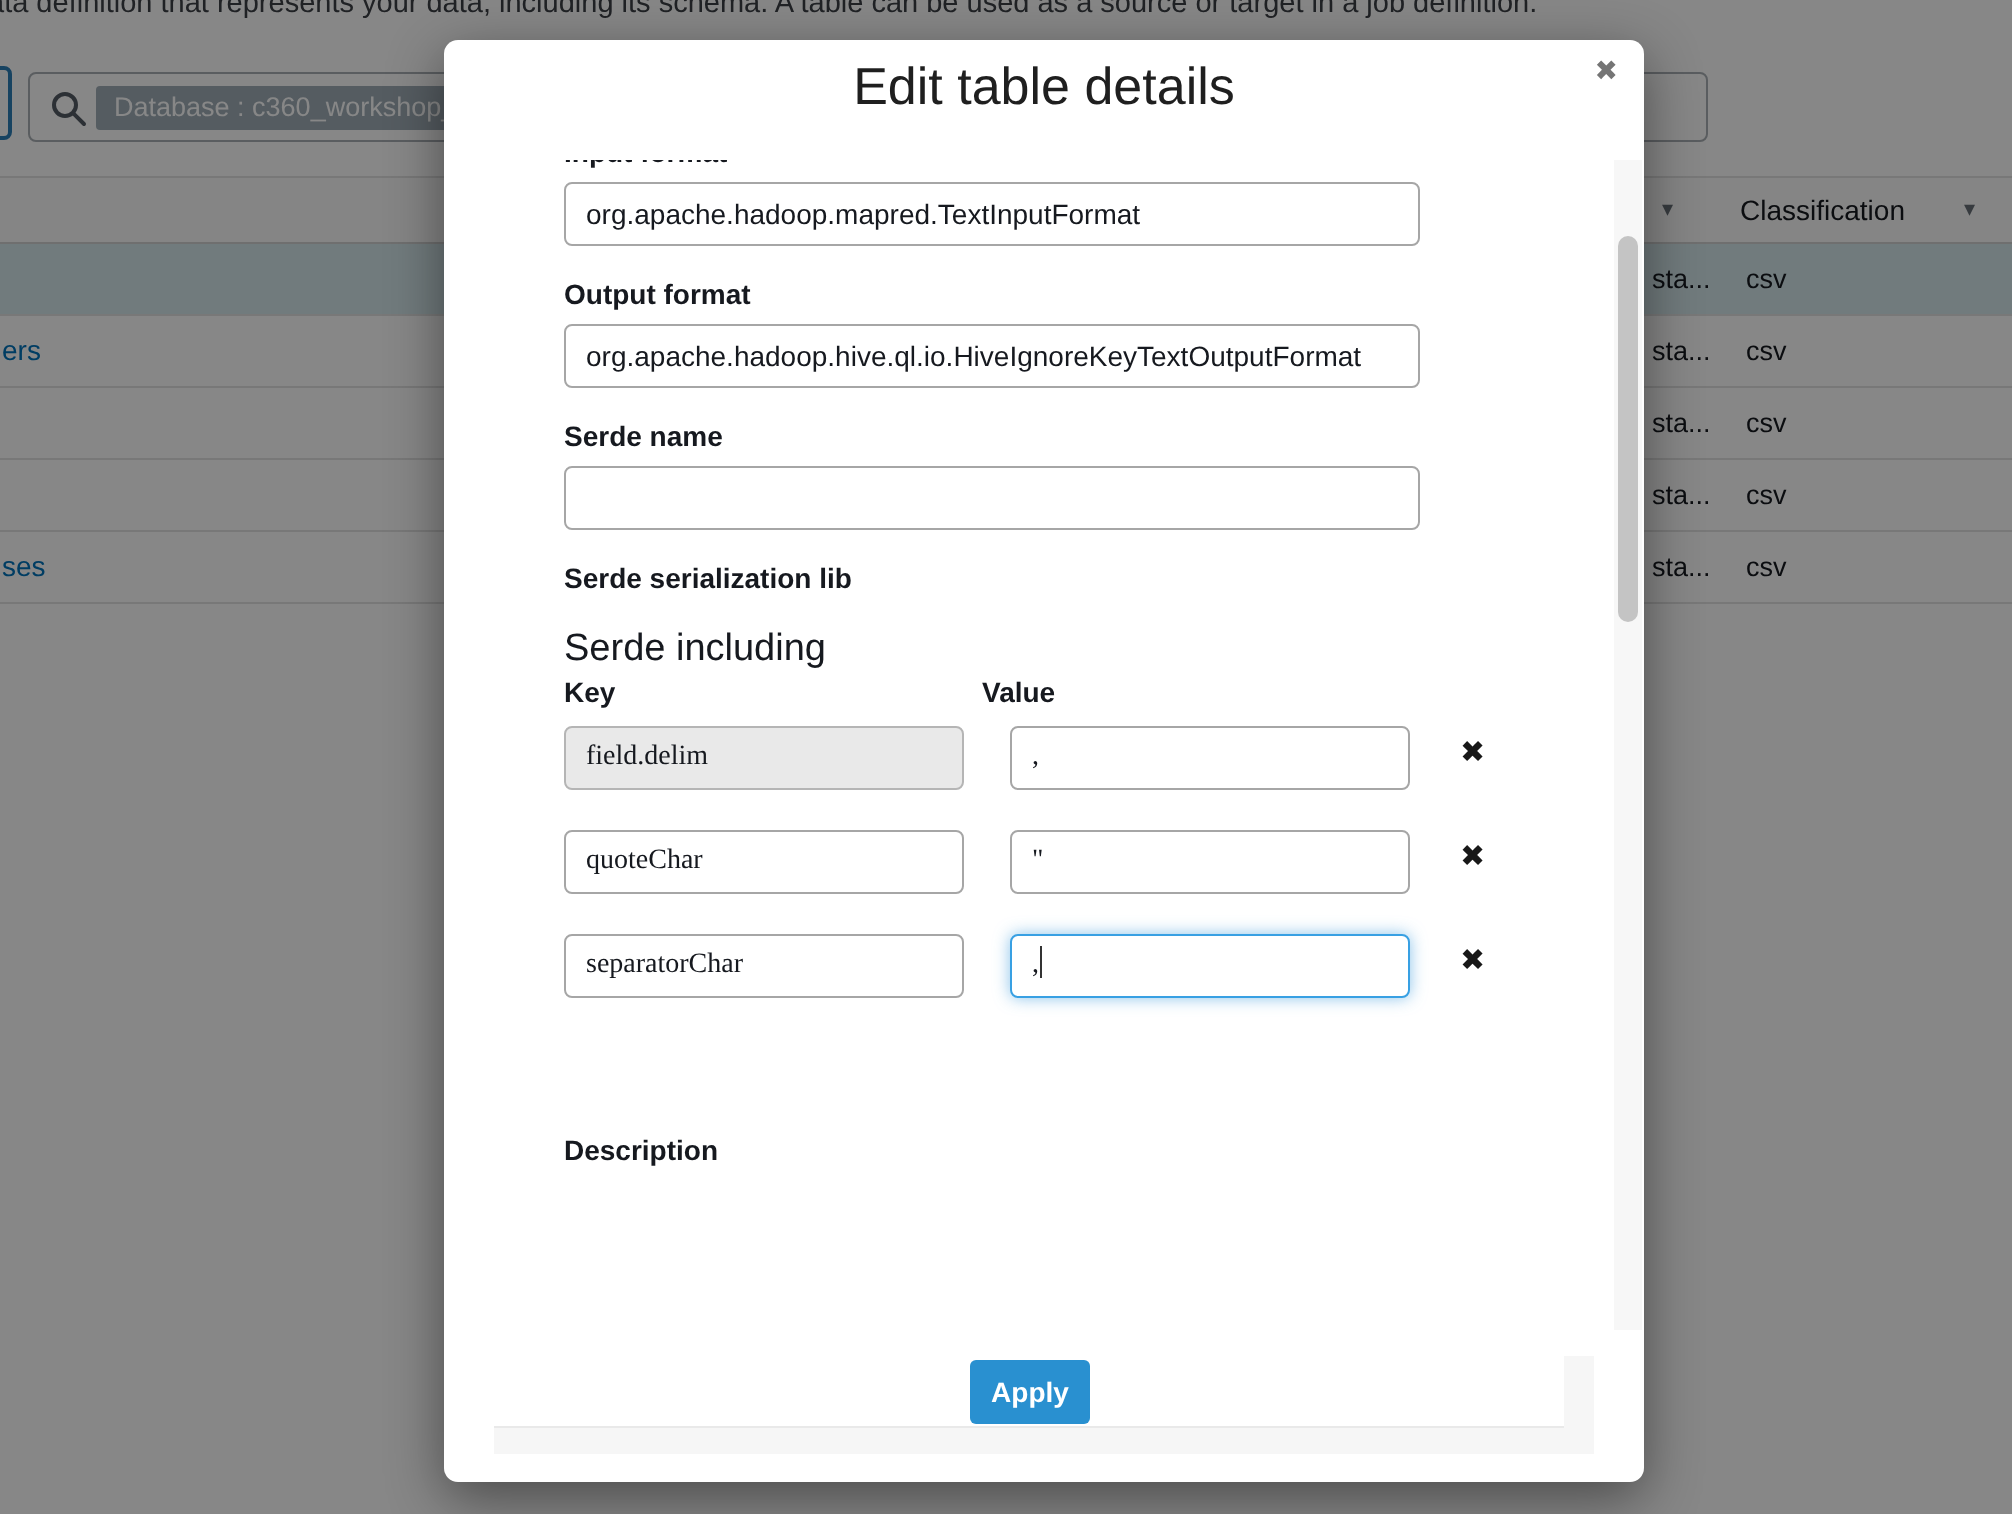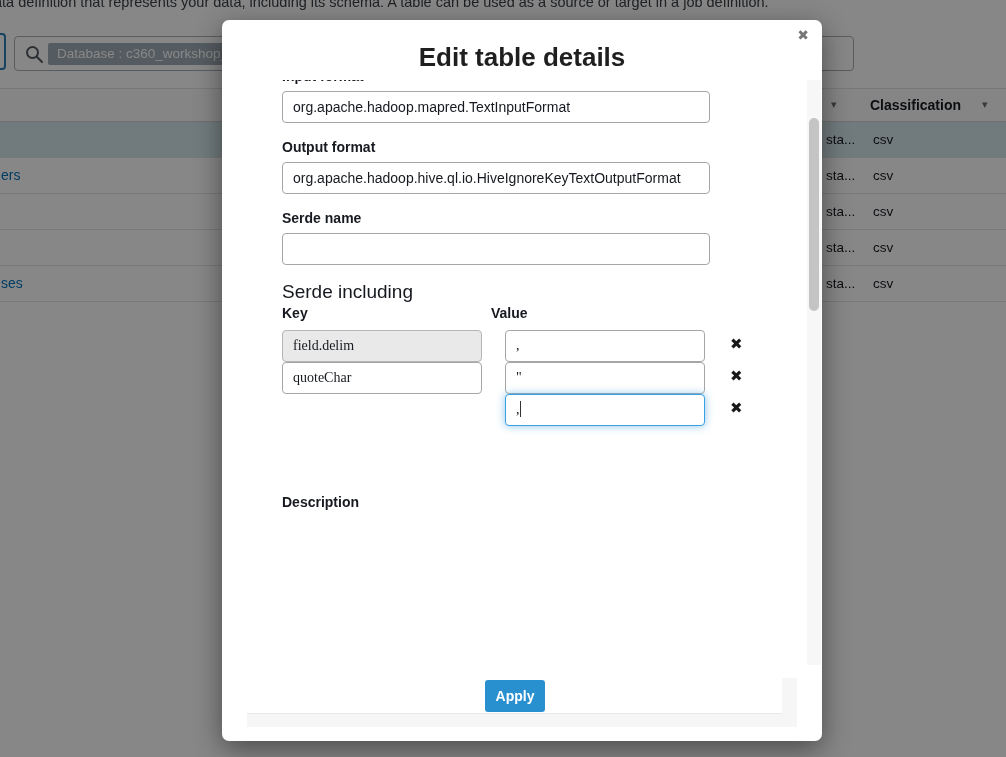--- a/index.html
+++ b/index.html
@@ -14,49 +14,49 @@
                border:2px solid #2d7fb8;border-radius:4px;background:#fff;}
   .search-box{position:absolute;left:14px;top:36px;width:840px;height:35px;background:#fff;
               border:1px solid #aab0b5;border-radius:4px;}
   .search-icon{position:absolute;left:9px;top:7px;width:20px;height:20px;color:#545b64;}
   .filter-chip{position:absolute;left:33px;top:6px;height:22px;line-height:22px;
                background:#a0aeb8;border-radius:2px;color:#fff;font-size:13.5px;
                padding:0 9px;white-space:nowrap;}
   .thead{position:absolute;left:0;top:88px;width:1006px;height:34px;background:#fbfbfb;
          border-top:1px solid #e3e3e3;border-bottom:1px solid #d2d2d2;}
   .sort-arrow{position:absolute;top:9px;font-size:11px;color:#687078;cursor:pointer;}
-  .th-label{position:absolute;left:870px;top:8px;font-size:14px;font-weight:bold;color:#16191f;}
+  .th-label{position:absolute;left:870px;top:8px;font-size:14px;font-weight:normal;color:#16191f;}
   .trows{position:absolute;left:0;top:122px;width:1006px;}
   .trow{position:relative;width:1006px;height:36px;background:#fff;border-bottom:1px solid #e2e2e2;}
   .trow.selected{background:#d5e8ec;}
   .row-link{position:absolute;left:1px;top:0;line-height:35px;font-size:14px;color:#0073bb;text-decoration:none;}
   .cell-prev{position:absolute;left:826px;top:0;line-height:35px;font-size:13.5px;color:#16191f;}
   .cell-class{position:absolute;left:873px;top:0;line-height:35px;font-size:13.5px;color:#16191f;}
 
   
   .overlay{position:absolute;inset:0;background:rgba(0,0,0,0.47);}
 
   
   .modal{position:absolute;left:222px;top:20px;width:600px;height:721px;background:#fff;
          border-radius:7px;box-shadow:0 8px 28px rgba(0,0,0,0.45);}
   .modal-close{position:absolute;right:13px;top:8px;font-size:14px;font-weight:bold;color:#757575;
                cursor:pointer;line-height:1;}
-  .modal-title{margin-top:22px;text-align:center;font-size:26px;font-weight:700;color:#1f1f1f;}
+  .modal-title{margin-top:8px;text-align:center;font-size:26px;font-weight:400;color:#1f1f1f;}
 
   .scrollarea{position:absolute;left:24px;top:60px;width:561px;height:585px;overflow:hidden;}
   .content{padding:0 0 0 36px;}
   .lbl{font-size:14px;font-weight:bold;color:#16191f;margin:16px 0 0 0;height:17px;}
   .lbl.clipped{margin-top:-12px;}
   .ti{display:block;width:428px;height:32px;margin-top:6px;border:1px solid #a6a6a6;border-radius:4px;
       padding:0 10px;font-size:14px;color:#16191f;font-family:inherit;background:#fff;outline:none;}
   .section-h{margin:16px 0 0 0;font-size:19px;font-weight:400;color:#16191f;height:24px;}
   .kv-head{position:relative;height:17px;}
   .kv-head .k,.kv-head .v{position:absolute;top:0;font-size:14px;font-weight:bold;}
   .kv-head .v{left:209px;}
-  .kv-row{position:relative;height:32px;}
+  .kv-row{position:relative;height:32px;margin-top:20px;}
   .kv-row.first{margin-top:8px;}
   .ki,.vi{position:absolute;top:0;height:32px;width:200px;border:1px solid #a6a6a6;border-radius:4px;
           padding:0 10px;font-size:14px;color:#16191f;font-family:Liberation Serif, serif;background:#fff;outline:none;}
   .vi{left:223px;}
   .ki.disabled{background:#e9e9e9;border-color:#b5b5b5;}
   .vi.focused{border:1px solid #38a0e3;box-shadow:0 0 8px rgba(77,163,222,0.65);
               line-height:30px;white-space:pre;}
   .caret{display:inline-block;width:1px;height:16px;background:#333;vertical-align:-3px;margin-left:0px;}
   input::placeholder{color:#9a9a9a;font-style:italic;opacity:1;}
   .remove-x{position:absolute;left:448px;top:6px;font-size:15px;font-weight:bold;color:#181818;
@@ -132,20 +132,21 @@
       <div class="content">
         <div class="lbl clipped">Input format</div>
         <input class="ti" type="text" value="org.apache.hadoop.mapred.TextInputFormat" style="">
 
         <div class="lbl">Output format</div>
         <input class="ti" type="text" value="org.apache.hadoop.hive.ql.io.HiveIgnoreKeyTextOutputFormat" style="">
 
         <div class="lbl">Serde name</div>
         <input class="ti" type="text" value="" style="">
 
+        <div class="lbl">Serde serialization lib</div>
 
         <div class="section-h">Serde including</div>
 
         <div class="kv-head">
           <span class="k">Key</span>
           <span class="v">Value</span>
         </div>
 
         <div class="kv-row first">
           <input class="ki disabled" type="text" disabled="" value="field.delim" style="">
@@ -153,20 +154,21 @@
           <span class="remove-x">✖</span>
         </div>
 
         <div class="kv-row">
           <input class="ki" type="text" value="quoteChar" style="">
           <input class="vi" type="text" value="&quot;" style="">
           <span class="remove-x">✖</span>
         </div>
 
         <div class="kv-row">
+          <input class="ki" type="text" value="separatorChar" style="">
           <div class="vi focused"><span>,</span><span class="caret"></span></div>
           <span class="remove-x">✖</span>
         </div>
 
 
         <div class="lbl desc-lbl">Description</div>
       </div>
     </div>
 
     <div class="vtrack">

